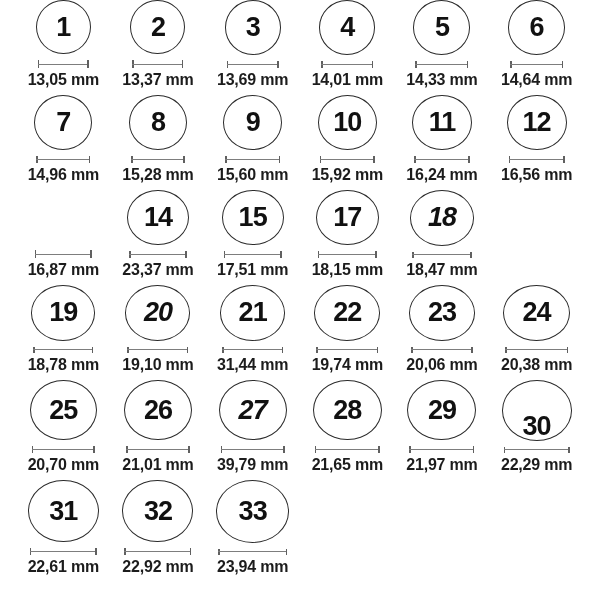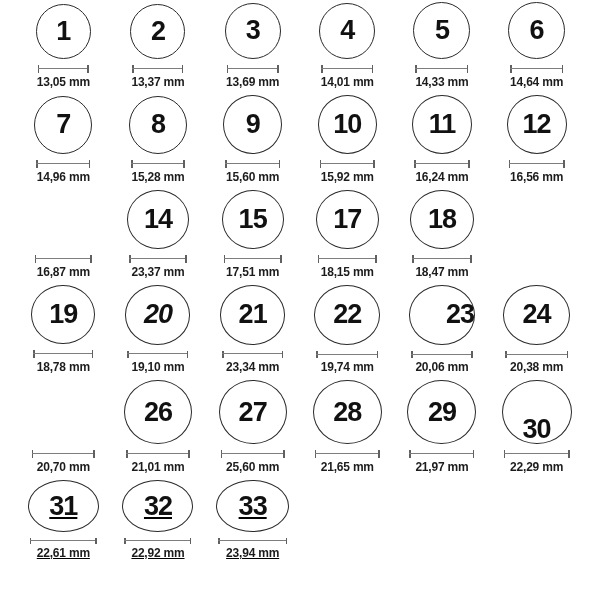--- a/index.html
+++ b/index.html
@@ -26,21 +26,21 @@
   .cell {
     flex: 0 0 auto;
     width: 94.66px;
     display: flex;
     flex-direction: column;
     align-items: center;
     justify-content: flex-end;
     padding-bottom: 6px;
     box-sizing: border-box;
   }
-  .row:nth-child(6) .cell { padding-bottom: 40px; text-decoration: underline; }
+  .row:nth-child(6) .cell { padding-bottom: 24px; }
   .circle {
     box-sizing: border-box;
     border: 1.5px solid #2a2a2a;
     border-radius: 50%;
     background: #ffffff;
     display: flex;
     align-items: center;
     justify-content: center;
     margin-bottom: 6px;
   }
@@ -69,21 +69,21 @@
     position: absolute;
     top: 0;
     bottom: 0;
     width: 1.6px;
     background: #606060;
   }
   .measure::before { left: 0; }
   .measure::after { right: 0; }
   .label {
     margin-top: 3px;
-    font-size: 12px;
+    font-size: 16px;
     font-weight: 700;
     color: #1c1c1c;
     letter-spacing: -0.2px;
     white-space: nowrap;
     line-height: 1.1;
   }
 </style>
 </head>
 <body>
 
@@ -228,21 +228,21 @@
       <div class="cell">
     <div class="circle" style="width: 63px; height: 63px; text-align: center;">
       <span class="num">17</span>
     </div>
     <div class="measure" style="width: 59px;">
       <div class="bar"></div>
     </div>
     <div class="label">18,15 mm</div>
   </div>
       <div class="cell">
-    <div class="circle" style="width: 64px; height: 64px;">
+    <div class="circle" style="width: 64px; height: 64px; font-style: italic;">
       <span class="num">18</span>
     </div>
     <div class="measure" style="width: 60px;">
       <div class="bar"></div>
     </div>
     <div class="label">18,47 mm</div>
   </div>
     </div>
     <div class="row">
       <div class="cell">
@@ -263,74 +263,77 @@
     </div>
     <div class="label">19,10 mm</div>
   </div>
       <div class="cell">
     <div class="circle" style="width: 65px; height: 65px;">
       <span class="num">21</span>
     </div>
     <div class="measure" style="width: 61px;">
       <div class="bar"></div>
     </div>
-    <div class="label">23,34 mm</div>
+    <div class="label">31,44 mm</div>
   </div>
       <div class="cell">
     <div class="circle" style="width: 66px; height: 66px;">
       <span class="num">22</span>
     </div>
     <div class="measure" style="width: 62px;">
       <div class="bar"></div>
     </div>
     <div class="label">19,74 mm</div>
   </div>
       <div class="cell">
-    <div class="circle" style="width: 66px; height: 66px; justify-content: flex-end;">
+    <div class="circle" style="width: 66px; height: 66px;">
       <span class="num">23</span>
     </div>
     <div class="measure" style="width: 62px;">
       <div class="bar"></div>
     </div>
     <div class="label">20,06 mm</div>
   </div>
       <div class="cell">
     <div class="circle" style="width: 67px; height: 67px;">
       <span class="num">24</span>
     </div>
     <div class="measure" style="width: 63px;">
       <div class="bar"></div>
     </div>
     <div class="label">20,38 mm</div>
   </div>
     </div>
     <div class="row">
       <div class="cell">
+    <div class="circle" style="width: 67px; height: 67px;">
+      <span class="num">25</span>
+    </div>
     <div class="measure" style="width: 63px;">
       <div class="bar"></div>
     </div>
     <div class="label">20,70 mm</div>
   </div>
       <div class="cell">
     <div class="circle" style="width: 68px; height: 68px;">
       <span class="num">26</span>
     </div>
     <div class="measure" style="width: 64px;">
       <div class="bar"></div>
     </div>
     <div class="label">21,01 mm</div>
   </div>
       <div class="cell">
-    <div class="circle" style="width: 68px; height: 68px;">
+    <div class="circle" style="width: 68px; height: 68px; font-style: italic;">
       <span class="num">27</span>
     </div>
     <div class="measure" style="width: 64px;">
       <div class="bar"></div>
     </div>
-    <div class="label">25,60 mm</div>
+    <div class="label">39,79 mm</div>
   </div>
       <div class="cell">
     <div class="circle" style="width: 69px; height: 69px;">
       <span class="num">28</span>
     </div>
     <div class="measure" style="width: 65px;">
       <div class="bar"></div>
     </div>
     <div class="label">21,65 mm</div>
   </div>

